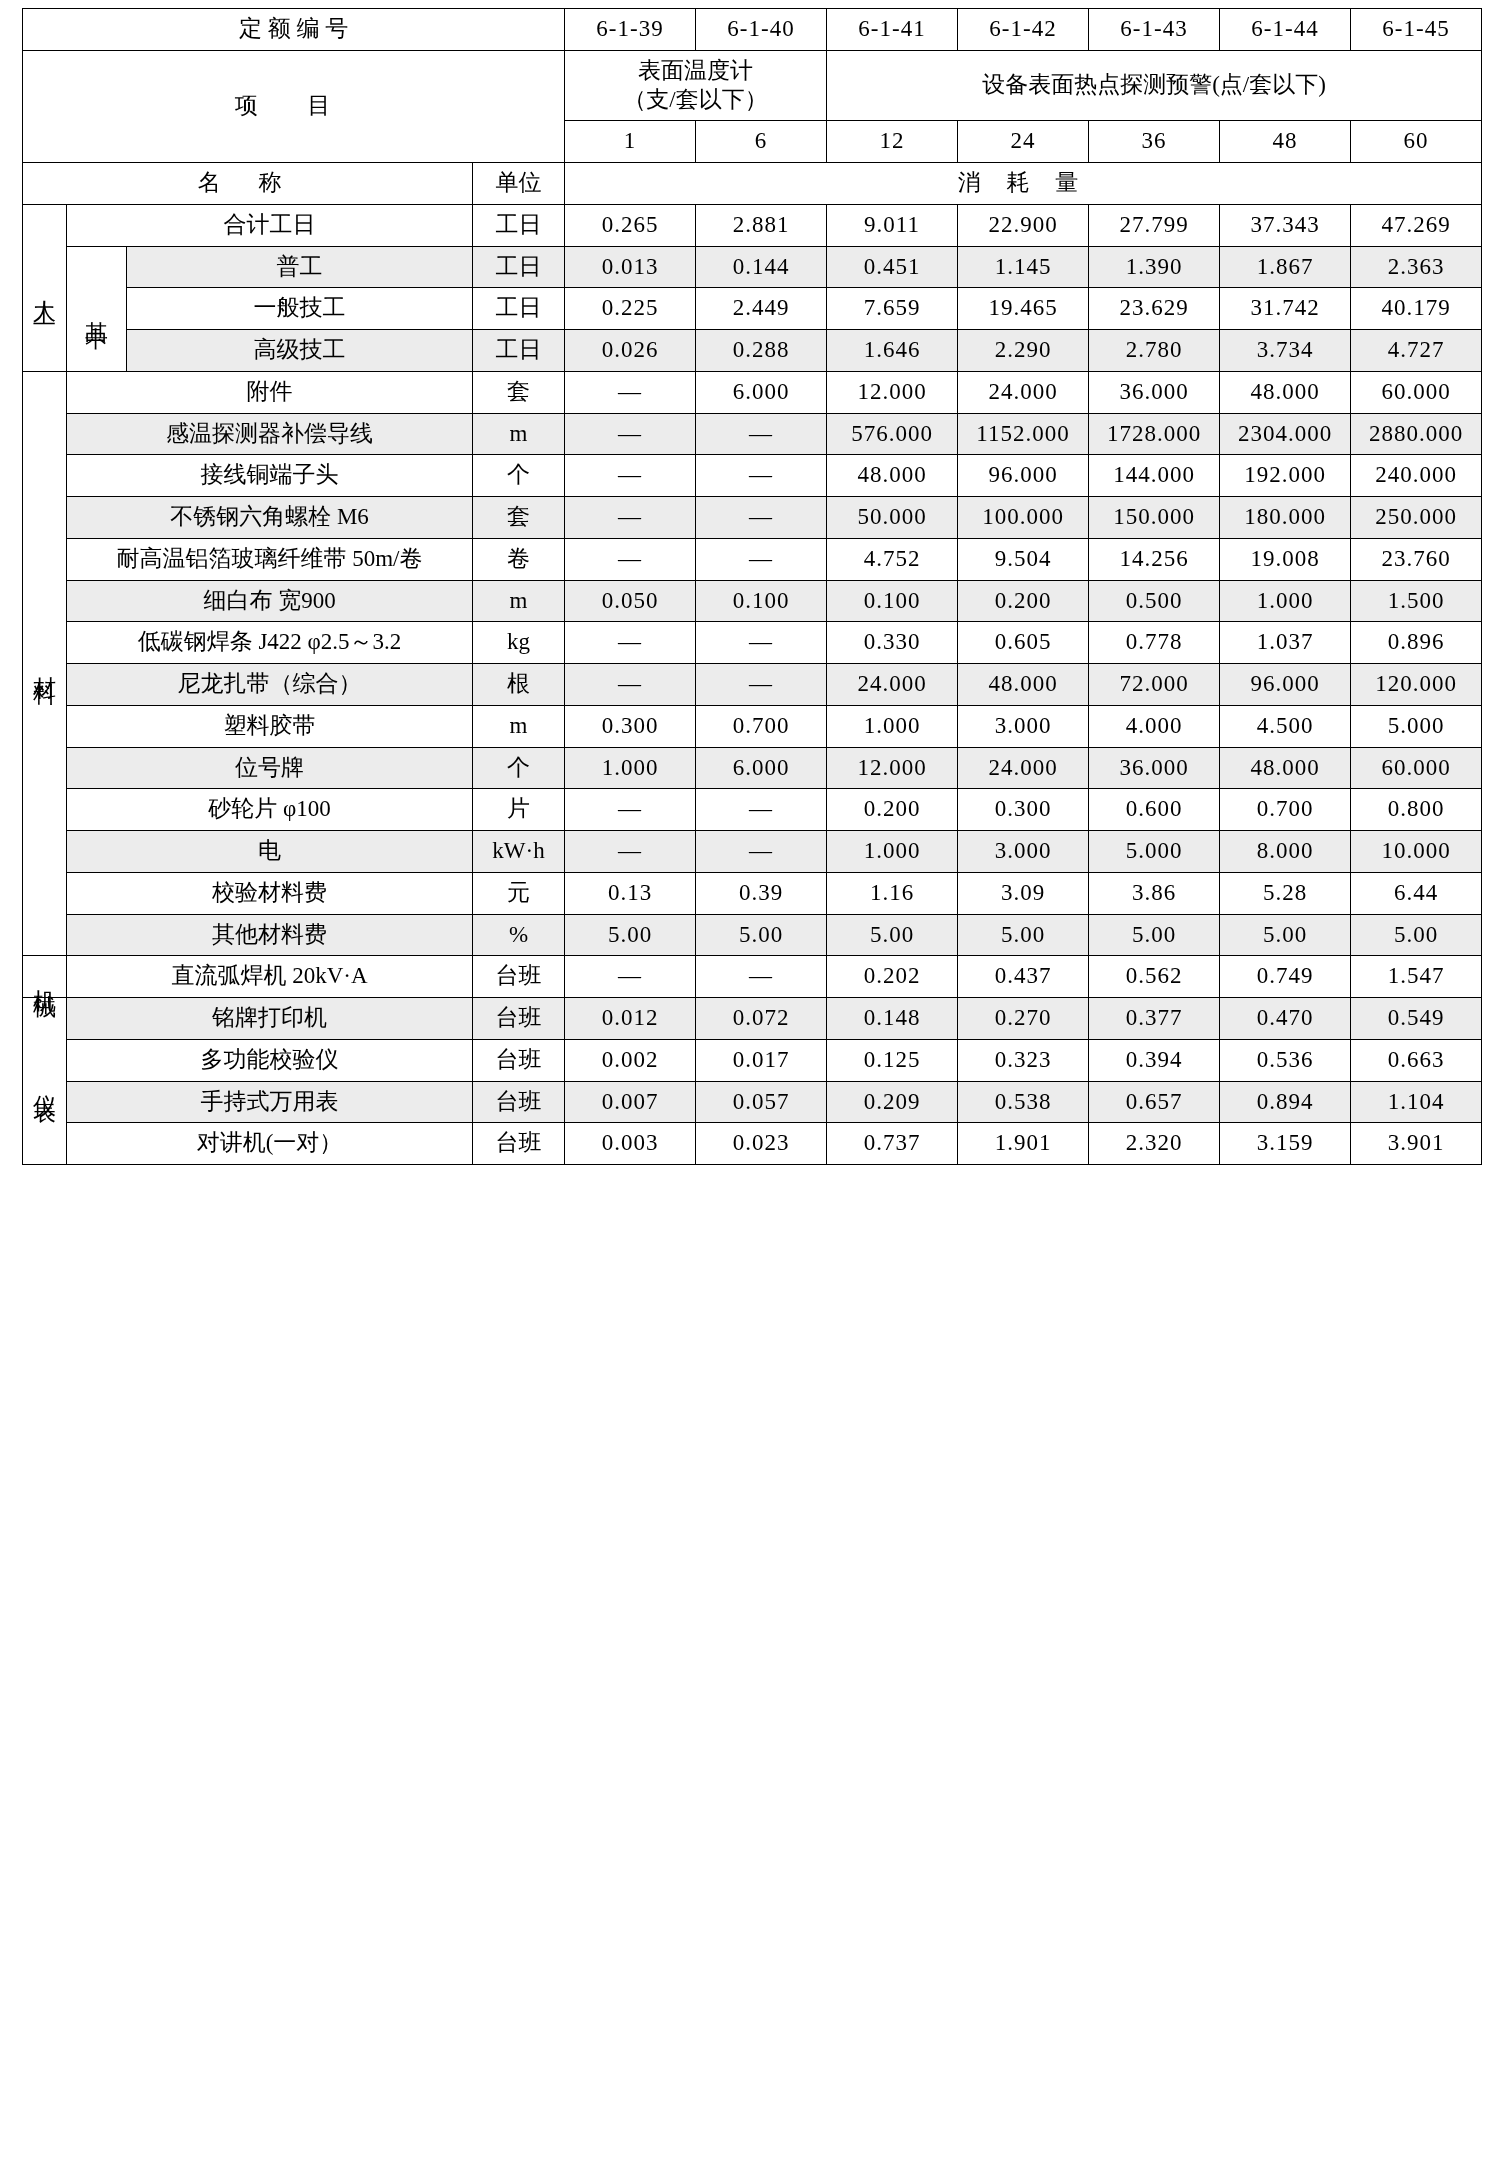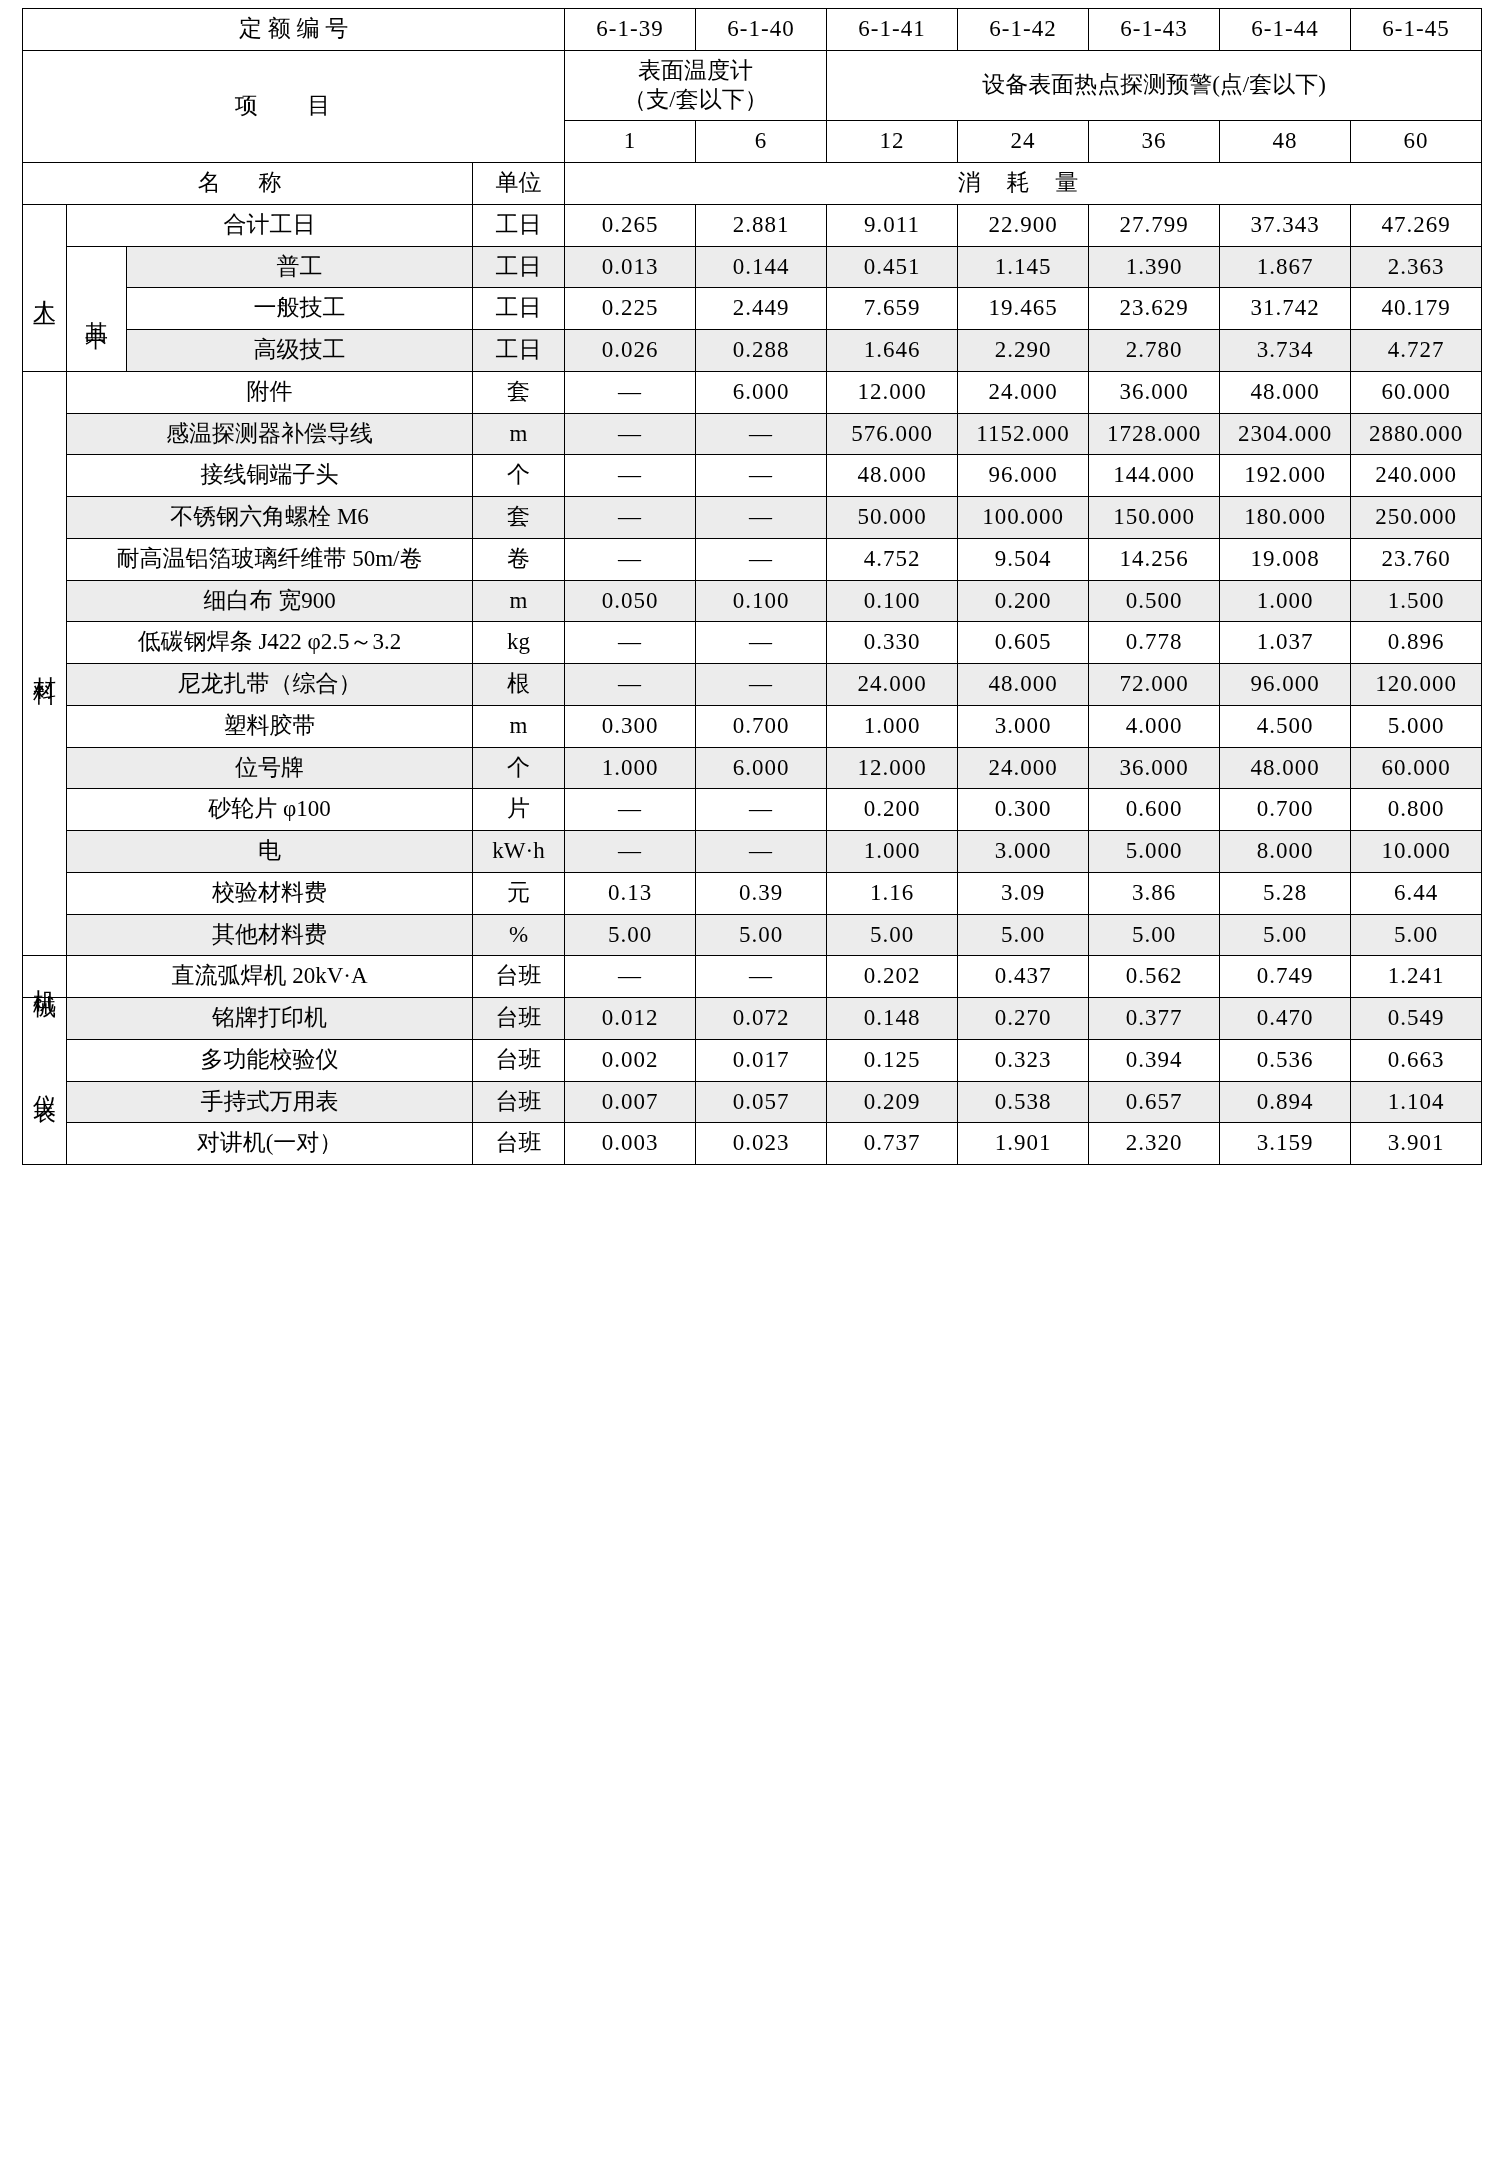--- a/index.html
+++ b/index.html
@@ -319,21 +319,21 @@
         <tr>
           <td rowspan="1"><span class="vert">机械</span></td>
           <td colspan="2" class="name-left">直流弧焊机 20kV·A</td>
           <td class="small-unit">台班</td>
           <td class="num">—</td>
           <td class="num">—</td>
           <td class="num">0.202</td>
           <td class="num">0.437</td>
           <td class="num">0.562</td>
           <td class="num">0.749</td>
-          <td class="num">1.241</td>
+          <td class="num">1.547</td>
         </tr>
         <tr>
           <td rowspan="4"><span class="vert">仪表</span></td>
           <td colspan="2" class="name-left shade">铭牌打印机</td>
           <td class="small-unit shade">台班</td>
           <td class="num shade">0.012</td>
           <td class="num shade">0.072</td>
           <td class="num shade">0.148</td>
           <td class="num shade">0.270</td>
           <td class="num shade">0.377</td>

